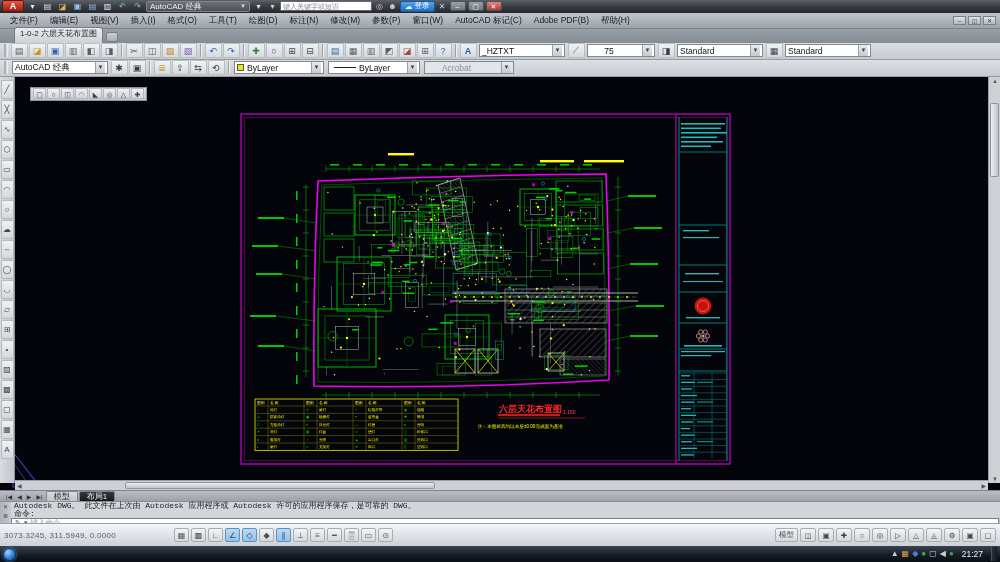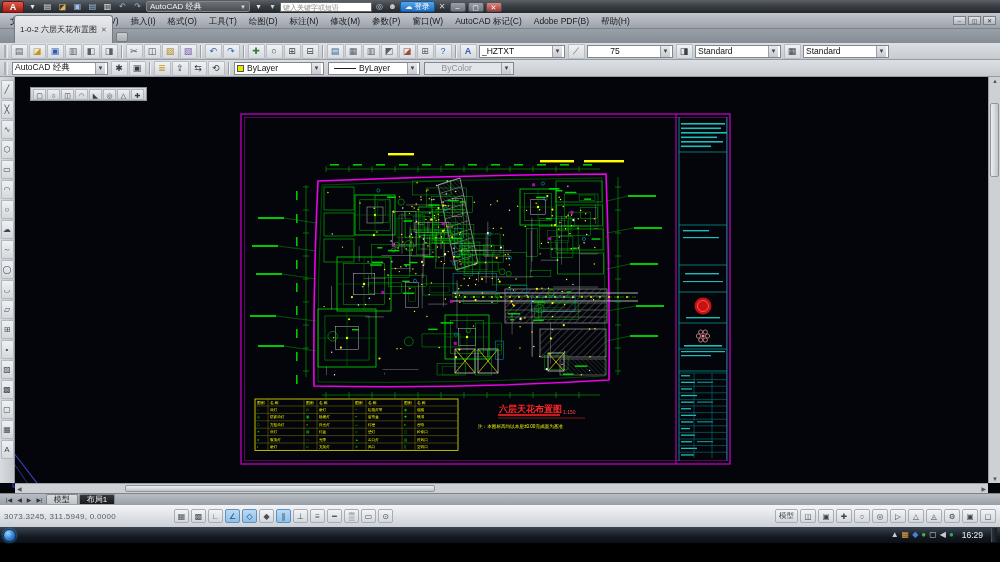--- a/index.html
+++ b/index.html
@@ -35,23 +35,23 @@
   .menubar { height:16px; background:linear-gradient(#c3c7cd,#9da3aa);
     display:flex; align-items:center; padding:0 4px; border-bottom:1px solid #7d838a; }
   .menu-item { font-size:8.5px; color:#15181b; padding:0 6px; line-height:12px; white-space:nowrap; }
   .menubar .right { margin-left:auto; display:flex; gap:2px; }
   .mini-win { width:13px; height:9px; background:linear-gradient(#dfe2e6,#b4b9bf);
     border:1px solid #7a8087; font-size:6px; line-height:8px; text-align:center; color:#333; }
 
   
   .tabbar { height:14px; background:linear-gradient(#9aa0a7,#868c93);
     display:flex; align-items:flex-end; padding:2px 4px 0 14px; gap:3px; }
-  .doctab { height:28px; background:linear-gradient(#e9ebee,#cdd1d5);
+  .doctab { height:16px; background:linear-gradient(#e9ebee,#cdd1d5);
     border:1px solid #767c83; border-bottom:none; border-radius:3px 3px 0 0;
-    font-size:8px; color:#222; padding:0 5px; display:flex; align-items:center; gap:4px; }
+    font-size:8px; color:#222; padding:0 5px; display:flex; align-items:flex-end; gap:4px;flex-direction:column; }
   .doctab .x { font-size:7px; color:#666; }
   .newtab { width:12px; height:10px; background:linear-gradient(#c9cdd2,#a9aeb4);
     border:1px solid #767c83; border-radius:2px; margin-bottom:1px; }
 
   
   .toolbar { height:17px; background:linear-gradient(#dcdfe3,#c7cbd0);
     border-bottom:1px solid #959ba2; display:flex; align-items:center; padding:0 2px; }
   .grip { width:4px; height:13px; border-left:2px solid #aab0b6; border-right:1px solid #eceef0; margin:0 2px; }
   .btn { width:17px; height:15px; display:flex; align-items:center; justify-content:center;
     font-size:9px; color:#3a3f44; background:linear-gradient(#f0f2f4,#d6dade);
@@ -234,21 +234,21 @@
         <div class="btn" style="color: rgb(90, 96, 102);">⊞</div>
         <div class="btn" style="color: rgb(46, 95, 174);">?</div>
       </div>
     <div class="sep"></div>
     <div class="btn" style="color:#2e5fae;font-weight:bold">A</div>
     <div class="combo" style="width:86px">
       <span>_HZTXT</span>
         <span class="arr">▼</span>
     </div>
     <div class="btn" style="color:#8a4a2a">⟋</div>
-    <div class="combo" style="width:86px">
+    <div class="combo" style="width:68px">
       <span style="margin:0 auto">75</span>
         <span class="arr">▼</span>
     </div>
     <div class="btn">◨</div>
     <div class="combo" style="width:86px">
       <span>Standard</span>
         <span class="arr">▼</span>
     </div>
     <div class="btn">▦</div>
     <div class="combo" style="width:86px">
@@ -275,21 +275,21 @@
       <span class="swatch"></span>
       <span>ByLayer</span>
         <span class="arr">▼</span>
     </div>
     <div class="combo" style="width:92px">
       <span class="ltline"></span>
       <span>ByLayer</span>
         <span class="arr">▼</span>
     </div>
     <div class="combo dis" style="width:90px">
-      <span style="margin:0 auto">ByColor</span>
+      <span style="margin:0 auto">Acrobat</span>
         <span class="arr">▼</span>
     </div>
   </div>
 
   <div class="workarea">
     <svg id="cad" width="1000" height="416" viewBox="0 0 1000 416">
       <defs>
         <pattern id="hatch" width="5" height="5" patternUnits="userSpaceOnUse" patternTransform="rotate(45)">
           <line x1="0" y1="0" x2="0" y2="5" stroke="#7d7d7d" stroke-width="0.7"></line>
         </pattern>
@@ -1142,20 +1142,37 @@
 
   <div class="ltabs">
     <span class="lnav">|◀</span>
     <span class="lnav">◀</span>
     <span class="lnav">▶</span>
     <span class="lnav">▶|</span>
     <div class="ltab">模型</div>
     <div class="ltab active">布局1</div>
   </div>
 
+  <div class="cmd">
+    <div class="cmd-gutter">
+      <span>✕</span>
+      <span>≣</span>
+    </div>
+    <div class="cmd-body">
+      <div class="cmd-hist">
+        <div>Autodesk DWG。 此文件在上次由 Autodesk 应用程序或 Autodesk 许可的应用程序保存，是可靠的 DWG。</div>
+        <div>命令:</div>
+      </div>
+      <div class="cmd-input">
+        <span class="pen">✎</span>
+        <span class="pen">▾</span>
+        <span>键入命令</span>
+      </div>
+    </div>
+  </div>
 
   <div class="status">
     <div class="coords">3073.3245, 311.5949, 0.0000</div>
     <div id="toggles" style="display:flex;gap:2px">
         <div class="tgl" title="捕捉">▦</div>
         <div class="tgl" title="栅格">▩</div>
         <div class="tgl" title="正交">∟</div>
         <div class="tgl on" title="极轴">∠</div>
         <div class="tgl on" title="对象捕捉">◇</div>
         <div class="tgl" title="三维对象捕捉">◆</div>
@@ -1190,17 +1207,17 @@
     <div class="tb-spacer"></div>
     <div class="tray" id="tray">
         <span class="ti" style="color: rgb(201, 206, 212);">▲</span>
         <span class="ti" style="color: rgb(232, 163, 61);">▦</span>
         <span class="ti" style="color: rgb(74, 127, 212);">◆</span>
         <span class="ti" style="color: rgb(67, 176, 73);">●</span>
         <span class="ti" style="color: rgb(201, 206, 212);">▢</span>
         <span class="ti" style="color: rgb(201, 206, 212);">◀</span>
         <span class="ti" style="color: rgb(47, 168, 79);">●</span>
       </div>
-    <div class="clock">16:29</div>
+    <div class="clock">21:27</div>
     <div class="showdesk"></div>
   </div>
 
 </div>
 
 </body></html>

